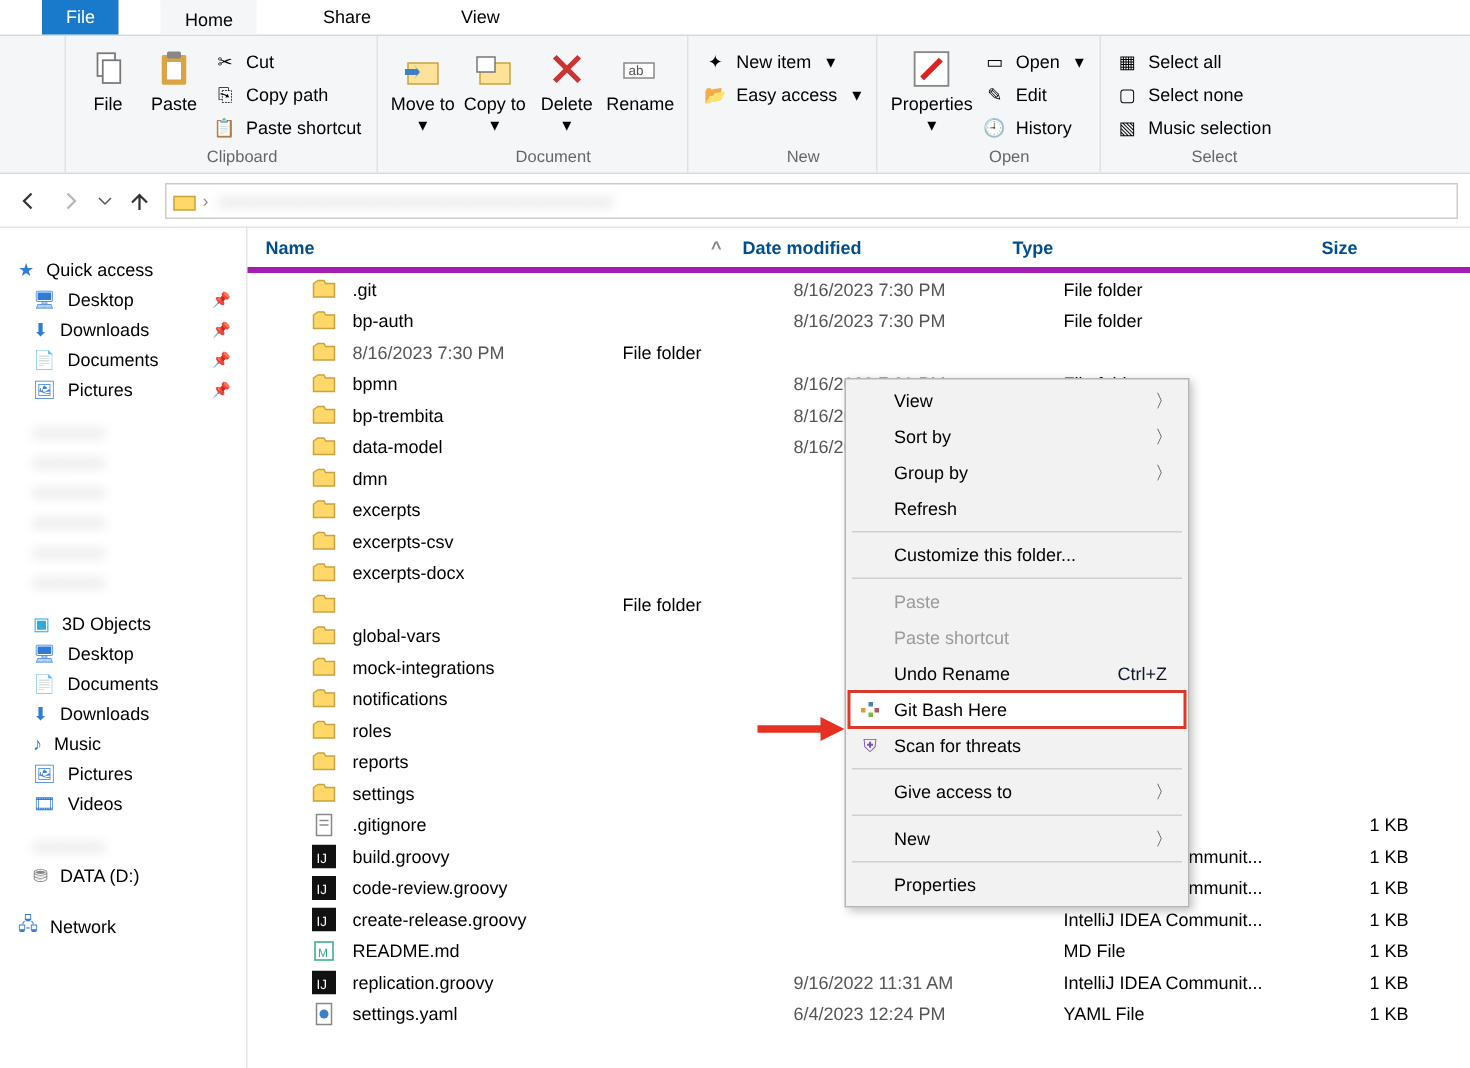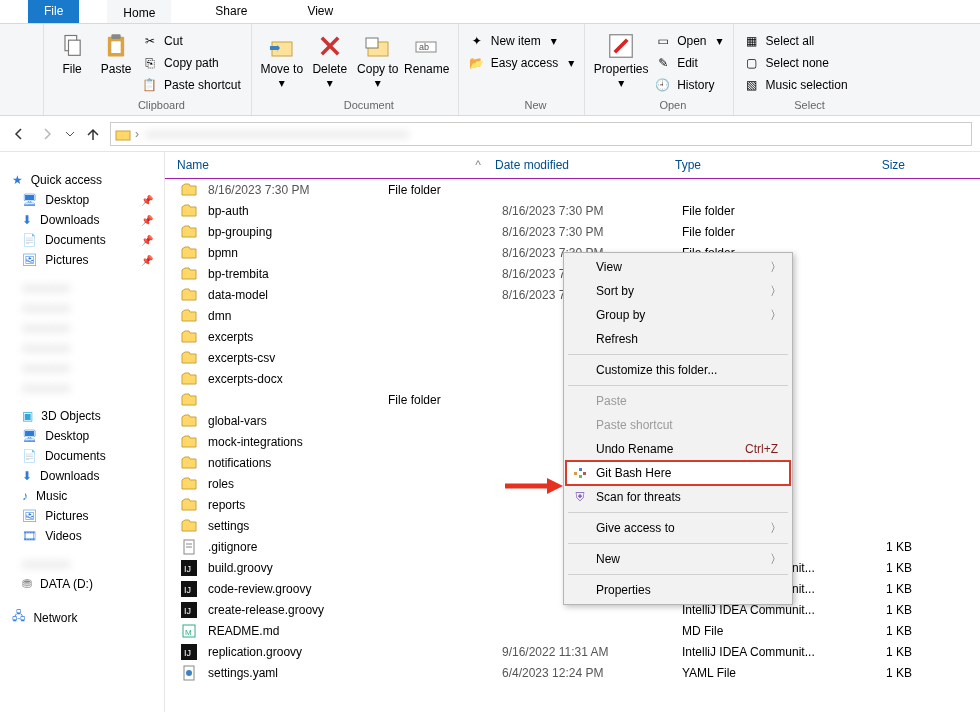--- a/index.html
+++ b/index.html
@@ -19,38 +19,38 @@
   .stack { display: flex; flex-direction: column; }
   .addrbar { display: flex; align-items: center; height: 36px; padding: 4px 8px; gap: 6px; border-bottom: 1px solid #e5e5e5; }
   .nav-arrow { width: 22px; height: 22px; display:flex; align-items:center; justify-content:center; color:#555; cursor:pointer;}
   .addrbox { flex:1; height: 24px; border:1px solid #ccc; background:#fff; display:flex; align-items:center; padding:0 4px; }
   .body-split { display:flex; height: calc(712px - 24px - 92px - 36px); }
   .navpane { width: 165px; border-right:1px solid #e5e5e5; padding: 8px 4px; overflow:hidden; }
   .nav-item { display:flex; align-items:center; gap:8px; padding:3px 6px 3px 18px; cursor:pointer; white-space:nowrap; }
   .nav-item.root { padding-left:8px; margin-top:10px; }
   .nav-item .pin { margin-left:auto; color:#888; font-size:10px; }
   .filepane { flex:1; position:relative; }
-  .cols { display:flex; border-bottom:1px solid #a21caf; padding: 6px 0; color:#1a5fb4; font-weight:400; }
+  .cols { display:flex; border-bottom:4px solid #a21caf; padding: 6px 0; color:#1a5fb4; font-weight:700; }
   .col-name { width: 330px; padding-left:12px; }
   .col-date { width: 180px; }
   .col-type { width: 150px; }
   .col-size { width: 100px; text-align:right; padding-right:20px; }
   .rows { }
   .row { display:flex; align-items:center; height:21px; padding-left:12px; cursor:pointer; }
-  .row .ic { width:23px; height:16px; margin-right:8px; display:inline-flex; align-items:center; justify-content:center; }
+  .row .ic { width:23px; height:16px; margin-right:8px; display:inline-flex; align-items:center; justify-content:center;margin-left:27px; }
   .row .nm { width: 294px; white-space:nowrap; overflow:hidden; text-overflow:ellipsis; }
   .row .dt { width: 180px; color:#555; }
   .row .tp { width: 150px; white-space:nowrap; overflow:hidden; text-overflow:ellipsis; }
   .row .sz { width: 100px; text-align:right; padding-right:20px; }
   .ctx { position:absolute; left:398px; top:100px; width:230px; background:#f2f2f2; border:1px solid #b5b5b5; box-shadow:2px 2px 6px rgba(0,0,0,.25); padding:2px; }
   .ctx .mi { display:flex; align-items:center; height:24px; padding:0 28px 0 30px; cursor:pointer; position:relative; }
   .ctx .mi.disabled { color:#9b9b9b; cursor:default; }
   .ctx .mi .mic { position:absolute; left:6px; width:16px; height:16px; display:flex; align-items:center; justify-content:center; }
   .ctx .mi .sub { position:absolute; right:8px; color:#444; }
-  .ctx .mi .sc { position:absolute; right:12px; color:#7f1d1d; }
+  .ctx .mi .sc { position:absolute; right:12px; color:#0f172a; }
   .ctx hr { border:none; border-top:1px solid #d0d0d0; margin:3px 2px; }
   .ctx .mi.hl { outline:2px solid #d93a2b; outline-offset:-1px; background:#fff; }
   .arrow-red { position:absolute; left:338px; top:324px; }
   .arrow-red svg { display:block; }
   .blur { color:transparent; text-shadow:0 0 8px #bbb; user-select:none; }
   svg { display:block; }
   .col-hdr { font-size:12px; color:#004e8c; }
 </style>
 </head>
 <body>
@@ -110,34 +110,34 @@
         <span class="ic">
             <svg width="28" height="28">
               <rect x="4" y="10" width="20" height="14" fill="#ffe29a" stroke="#caa23e"></rect>
               <path d="M2 14 h8 l-2 -3 4 5 -4 5 2 -3 h-8z" fill="#3a82c4"></path>
             </svg>
           </span>
         <span><span>Move to</span> ▾</span>
       </div>
       <div class="rbtn-big" style="width:48px">
         <span class="ic">
-            <svg width="28" height="28" viewBox="0 0 24 24">
-              <path stroke="#c33" stroke-width="3" d="M5 5 L19 19 M19 5 L5 19" fill="none"></path>
-            </svg>
-          </span>
-        <span><span>Delete</span> ▾</span>
-      </div>
-      <div class="rbtn-big" style="width:48px">
-        <span class="ic">
             <svg width="28" height="28">
               <rect x="4" y="10" width="20" height="14" fill="#ffe29a" stroke="#caa23e"></rect>
               <rect x="2" y="6" width="12" height="10" fill="#fff" stroke="#777"></rect>
             </svg>
           </span>
         <span><span>Copy to</span> ▾</span>
+      </div>
+      <div class="rbtn-big" style="width:48px">
+        <span class="ic">
+            <svg width="28" height="28" viewBox="0 0 24 24">
+              <path stroke="#c33" stroke-width="3" d="M5 5 L19 19 M19 5 L5 19" fill="none"></path>
+            </svg>
+          </span>
+        <span><span>Delete</span> ▾</span>
       </div>
       <div class="rbtn-big" style="width:50px">
         <span class="ic">
             <svg width="28" height="28">
               <rect x="3" y="10" width="20" height="10" fill="#fff" stroke="#888"></rect>
               <text x="6" y="18" font-size="9" fill="#555">ab</text>
             </svg>
           </span>
         <span>Rename</span>
       </div>
@@ -338,20 +338,21 @@
       <div class="col-type col-hdr">Type</div>
       <div class="col-size col-hdr">Size</div>
     </div>
     <div class="rows" id="rows">
         <div class="row">
           <span class="ic">
             <svg width="16" height="16">
               <path d="M1 4 l3 -2 h4 l1 2 h6 v9 h-14z" fill="#ffd869" stroke="#caa23e"></path>
             </svg>
           </span>
+          <span class="nm">.git</span>
           <span class="dt">8/16/2023 7:30 PM</span>
           <span class="tp">File folder</span>
           <span class="sz"></span>
         </div>
         <div class="row">
           <span class="ic">
             <svg width="16" height="16">
               <path d="M1 4 l3 -2 h4 l1 2 h6 v9 h-14z" fill="#ffd869" stroke="#caa23e"></path>
             </svg>
           </span>
@@ -359,21 +360,20 @@
           <span class="dt">8/16/2023 7:30 PM</span>
           <span class="tp">File folder</span>
           <span class="sz"></span>
         </div>
         <div class="row">
           <span class="ic">
             <svg width="16" height="16">
               <path d="M1 4 l3 -2 h4 l1 2 h6 v9 h-14z" fill="#ffd869" stroke="#caa23e"></path>
             </svg>
           </span>
-          <span class="nm">bp-grouping</span>
           <span class="dt">8/16/2023 7:30 PM</span>
           <span class="tp">File folder</span>
           <span class="sz"></span>
         </div>
         <div class="row">
           <span class="ic">
             <svg width="16" height="16">
               <path d="M1 4 l3 -2 h4 l1 2 h6 v9 h-14z" fill="#ffd869" stroke="#caa23e"></path>
             </svg>
           </span>

